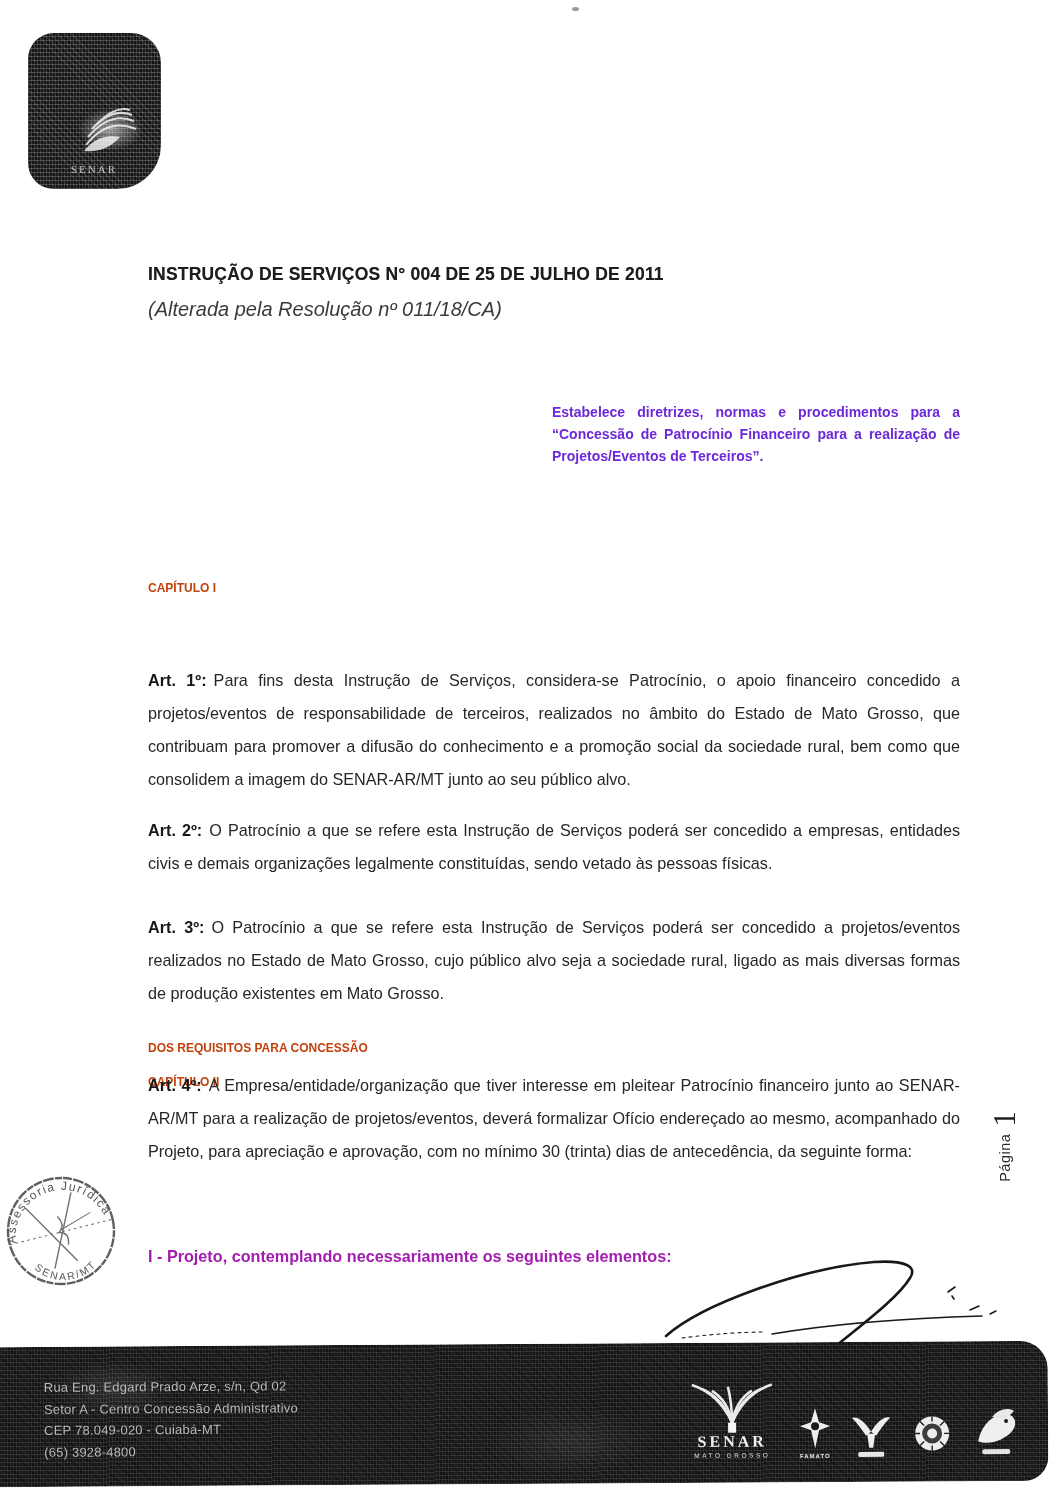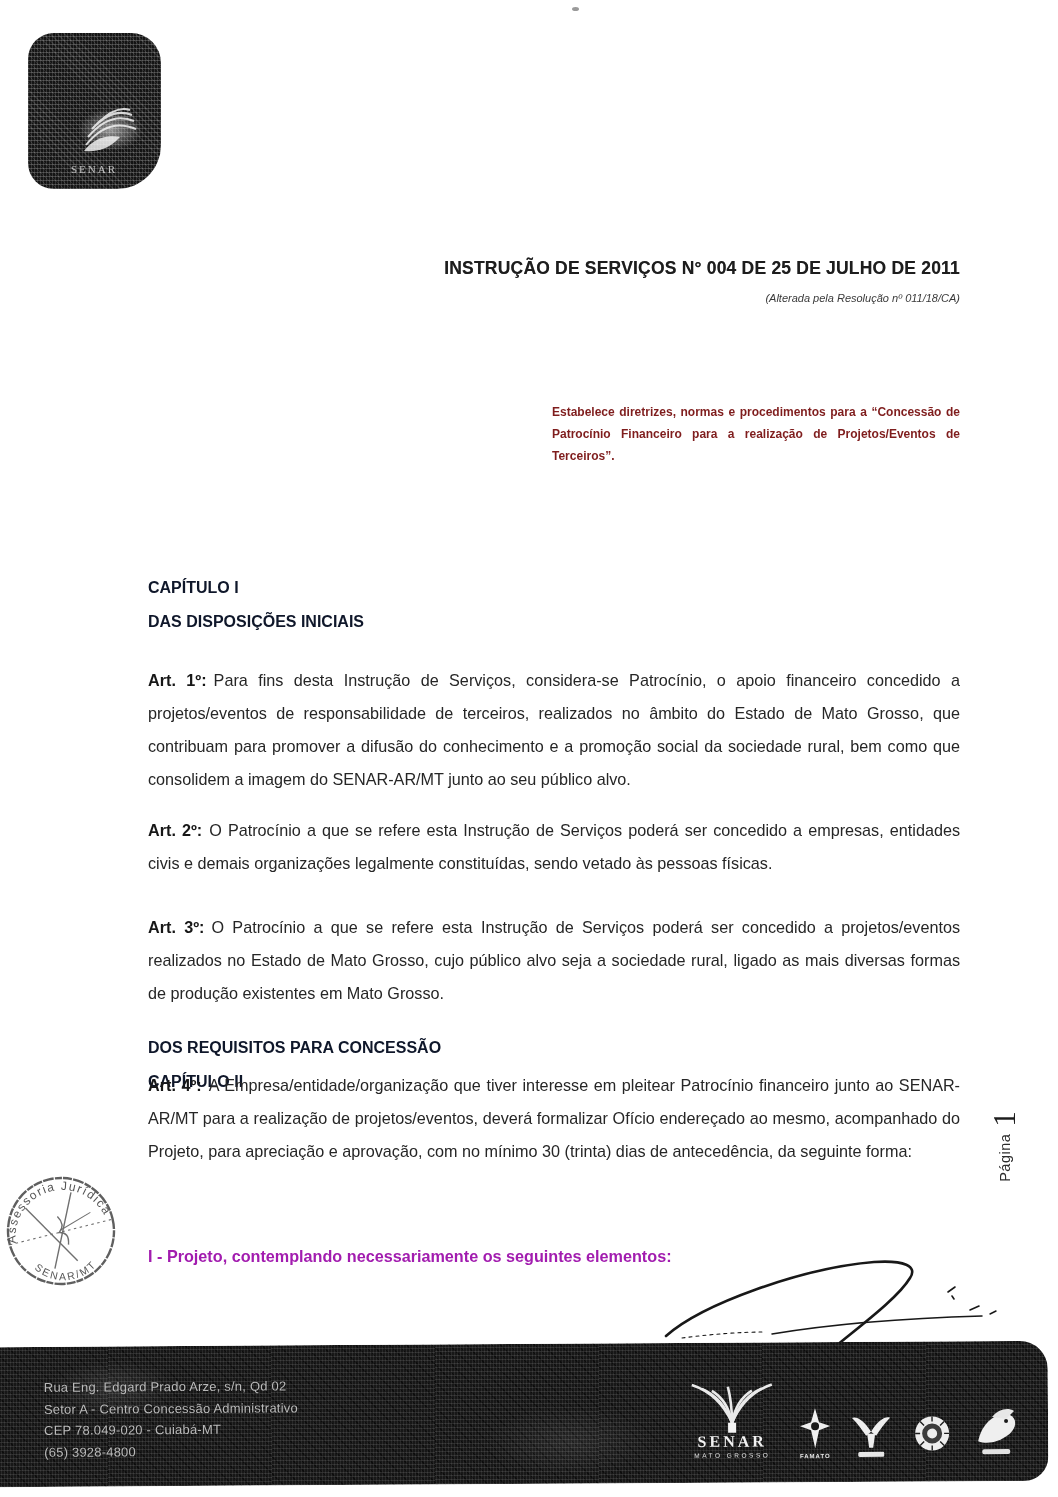--- a/index.html
+++ b/index.html
@@ -16,35 +16,35 @@
     background-color:#141414;
     background-image:
       radial-gradient(46px 30px at 62% 62%, rgba(255,255,255,.55), rgba(255,255,255,0) 70%),
       repeating-linear-gradient(0deg, rgba(255,255,255,.20) 0 1px, transparent 1px 4px),
       repeating-linear-gradient(90deg, rgba(255,255,255,.14) 0 1px, transparent 1px 3px),
       repeating-linear-gradient(45deg, rgba(255,255,255,.10) 0 1px, transparent 1px 5px);
   }
   .stamp-logo svg { position:absolute; inset:0; }
 
   
-  .title-block { position:absolute; left:148px; top:258px; width:812px; text-align:right; }
+  .title-block { position:absolute; left:148px; top:264px; width:812px; text-align:left; }
   .doc-title {
     font-size:17.5px; font-weight:bold; color:#1d1d1d; letter-spacing:.2px;
     text-shadow:0 0 .5px rgba(0,0,0,.5);
   }
-  .doc-subtitle { margin-top:13px; font-size:11px; font-style:italic; color:#3a3a3a; }
+  .doc-subtitle { margin-top:13px; font-size:20px; font-style:italic; color:#3a3a3a; }
 
   
   .preamble {
     position:absolute; left:552px; top:401px; width:408px;
-    font-size:12px; font-weight:bold; line-height:22px; text-align:justify; color:#7f1d1d;
-  }
-
-  
-  .chapter { position:absolute; left:148px; width:812px; font-weight:bold; font-size:16px; line-height:34px; color:#0f172a; }
+    font-size:14px; font-weight:bold; line-height:22px; text-align:justify; color:#6d28d9;
+  }
+
+  
+  .chapter { position:absolute; left:148px; width:812px; font-weight:bold; font-size:12px; line-height:34px; color:#c2410c; }
   .art {
     position:absolute; left:148px; width:812px;
     font-size:16.2px; line-height:33px; text-align:justify; color:#262626;
   }
   .art .lbl { font-weight:bold; color:#171717; margin-right:7px;margin-top:46px; }
   .item-line { position:absolute; left:148px; width:812px; font-size:16.2px; font-weight:bold; color:#a21caf; }
 
   
   .round-stamp { position:absolute; left:-2px; top:1168px; width:126px; height:126px; transform:rotate(-14deg); opacity:.88; }
 
@@ -101,21 +101,20 @@
 
 <div class="title-block">
   <div class="doc-title">INSTRUÇÃO DE SERVIÇOS N° 004 DE 25 DE JULHO DE 2011</div>
   <div class="doc-subtitle">(Alterada pela Resolução nº 011/18/CA)</div>
 </div>
 
 <p class="preamble">Estabelece diretrizes, normas e procedimentos para a “Concessão de Patrocínio Financeiro para a realização de Projetos/Eventos de Terceiros”.</p>
 
 <div class="chapter" style="top:571px;">
   <div>CAPÍTULO I</div>
-  <div>DAS DISPOSIÇÕES INICIAIS</div>
 </div>
 
 <p class="art" style="top:664px;"><b class="lbl">Art. 1º:</b><span>Para fins desta Instrução de Serviços, considera-se Patrocínio, o apoio financeiro concedido a projetos/eventos de responsabilidade de terceiros, realizados no âmbito do Estado de Mato Grosso, que contribuam para promover a difusão do conhecimento e a promoção social da sociedade rural, bem como que consolidem a imagem do SENAR-AR/MT junto ao seu público alvo.</span></p>
 
 <p class="art" style="top:814px;"><b class="lbl">Art. 2º:</b><span>O Patrocínio a que se refere esta Instrução de Serviços poderá ser concedido a empresas, entidades civis e demais organizações legalmente constituídas, sendo vetado às pessoas físicas.</span></p>
 
 <p class="art" style="top:911px;"><b class="lbl">Art. 3º:</b><span>O Patrocínio a que se refere esta Instrução de Serviços poderá ser concedido a projetos/eventos realizados no Estado de Mato Grosso, cujo público alvo seja a sociedade rural, ligado as mais diversas formas de produção existentes em Mato Grosso.</span></p>
 
 <div class="chapter" style="top:1031px;">
   <div>DOS REQUISITOS PARA CONCESSÃO</div>

